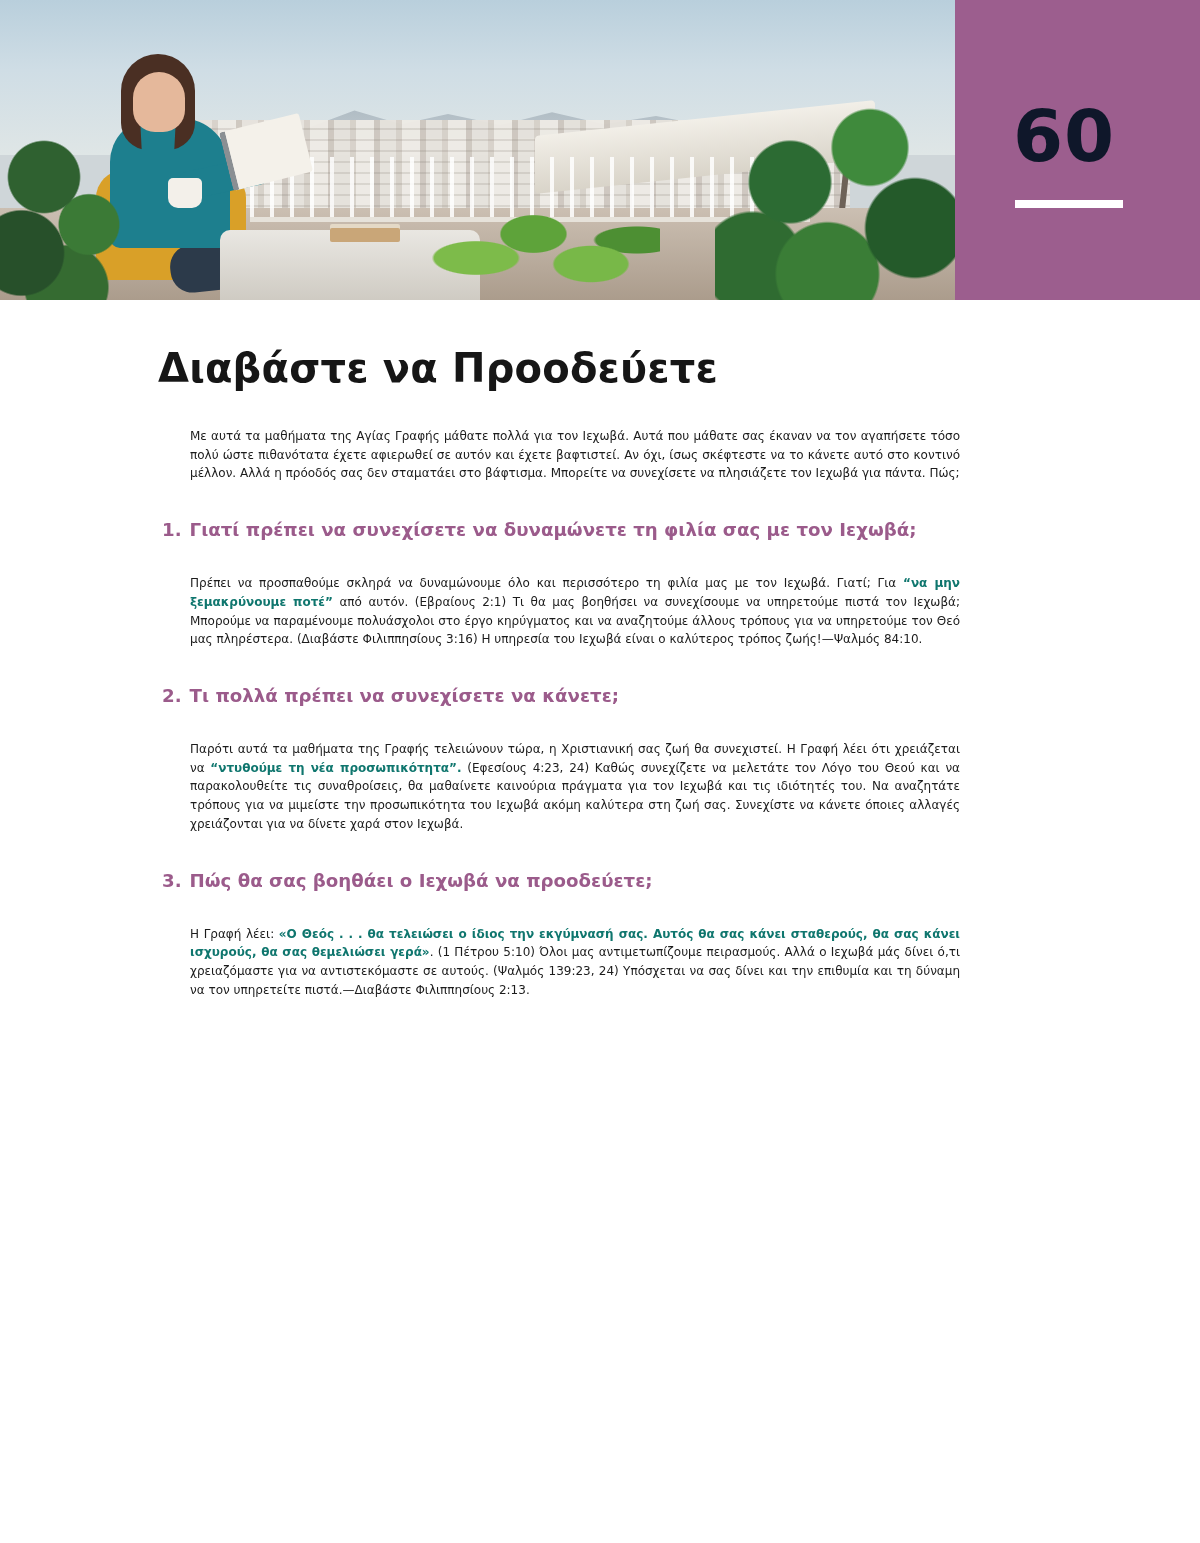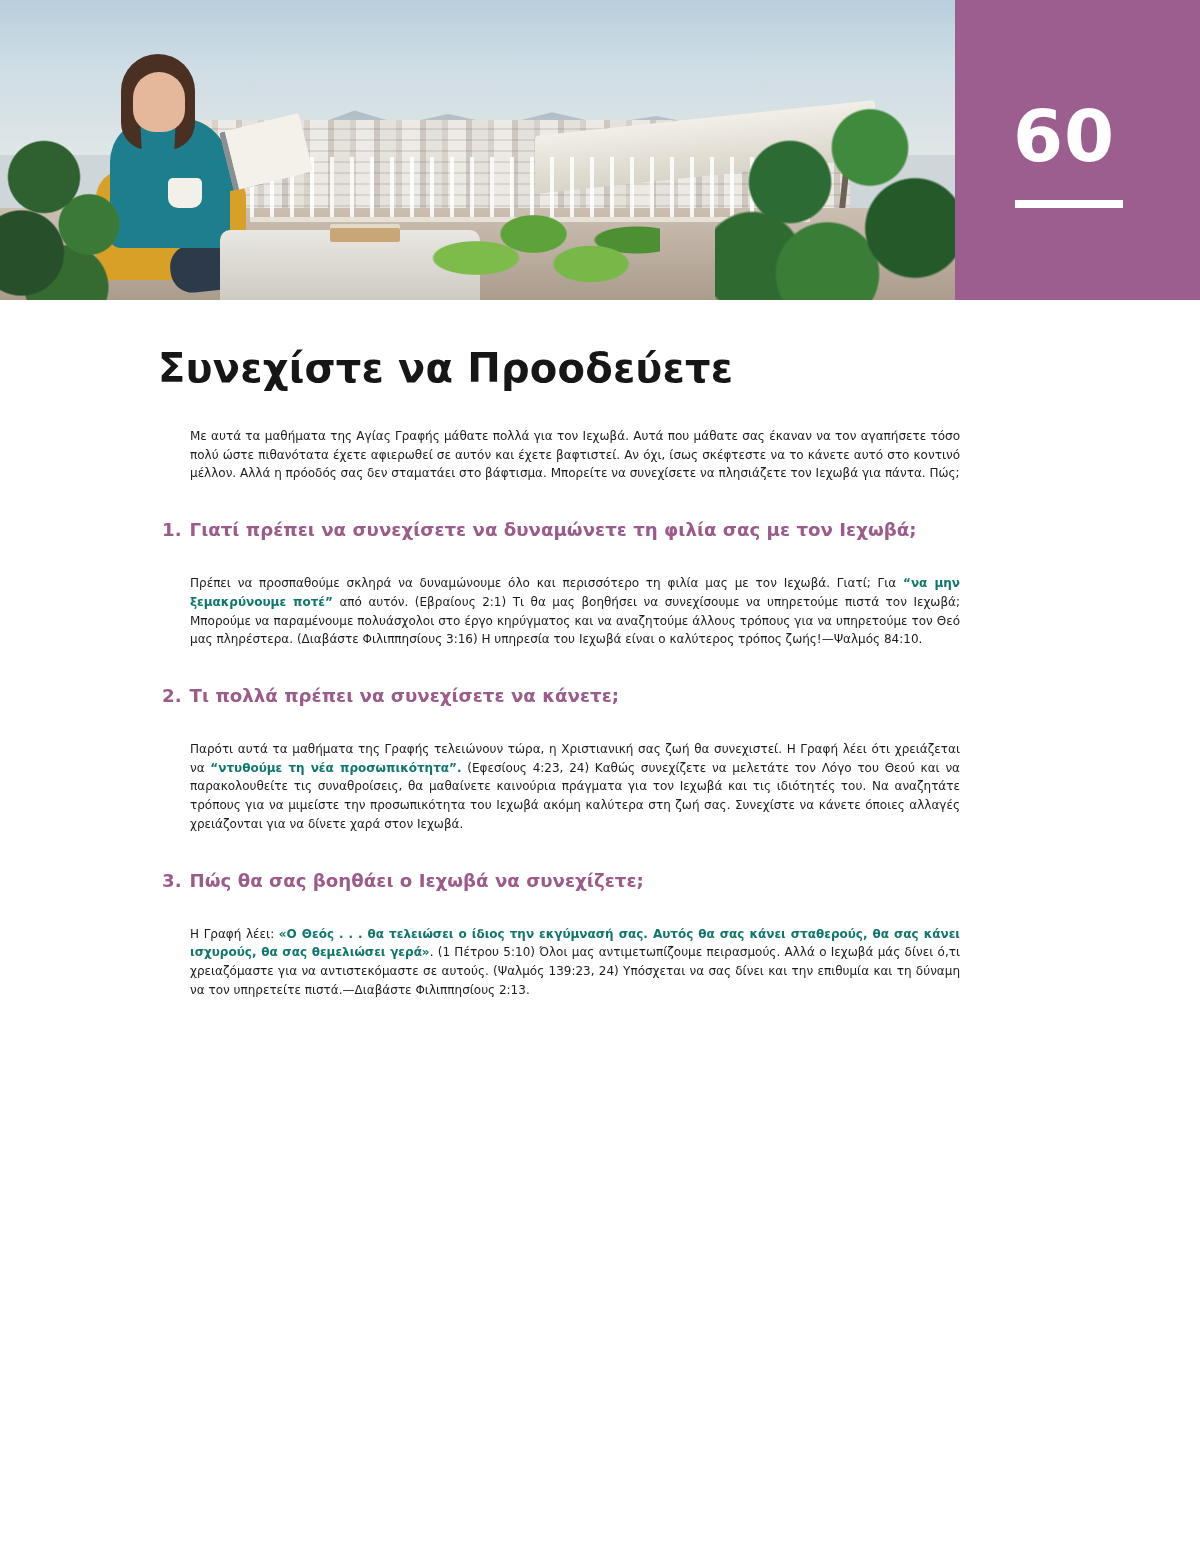--- a/index.html
+++ b/index.html
@@ -206,21 +206,21 @@
   .page-number-block {
     width: 245px;
     height: 300px;
     background: #9c5e8e;
     position: relative;
   }
   .page-number {
     position: absolute;
     left: 58px;
     top: 100px;
-    color: #ffffff;
+    color: #0f172a;
     font-size: 72px;
     font-weight: 700;
     letter-spacing: 1px;
     line-height: 1;
     font-family: "DejaVu Sans", sans-serif;
   }
   .page-number-rule {
     position: absolute;
     left: 60px;
     top: 200px;
@@ -305,21 +305,21 @@
   </div>
 
   <div class="page-number-block">
     <div class="page-number">60</div>
     <div class="page-number-rule"></div>
   </div>
 </div>
 
 <div class="article">
 
-  <h1 class="article-title">Συνεχίστε να Προοδεύετε</h1>
+  <h1 class="article-title">Διαβάστε να Προοδεύετε</h1>
 
   <div class="body-col">
     <p class="para first">Με αυτά τα μαθήματα της Αγίας Γραφής μάθατε πολλά για τον Ιεχωβά. Αυτά που μάθατε σας έκαναν να τον αγαπήσετε τόσο πολύ ώστε πιθανότατα έχετε αφιερωθεί σε αυτόν και έχετε βαφτιστεί. Αν όχι, ίσως σκέφτεστε να το κάνετε αυτό στο κοντινό μέλλον. Αλλά η πρόοδός σας δεν σταματάει στο βάφτισμα. Μπορείτε να συνεχίσετε να πλησιάζετε τον Ιεχωβά για πάντα. Πώς;</p>
   </div>
 
   <div>
 
     <div class="question">
       <span class="qnum">1.</span>
       <span>Γιατί πρέπει να συνεχίσετε να δυναμώνετε τη φιλία σας με τον Ιεχωβά;</span>
@@ -331,20 +331,20 @@
     <div class="question">
       <span class="qnum">2.</span>
       <span>Τι πολλά πρέπει να συνεχίσετε να κάνετε;</span>
     </div>
     <div class="body-col answer">
       <p class="para"><span>Παρότι αυτά τα μαθήματα της Γραφής τελειώνουν τώρα, η Χριστιανική σας ζωή θα συνεχιστεί. Η Γραφή λέει ότι χρειάζεται να </span><b class="hl">“ντυθούμε τη νέα προσωπικότητα”.</b><span> (Εφεσίους 4:23, 24) Καθώς συνεχίζετε να μελετάτε τον Λόγο του Θεού και να παρακολουθείτε τις συναθροίσεις, θα μαθαίνετε καινούρια πράγματα για τον Ιεχωβά και τις ιδιότητές του. Να αναζητάτε τρόπους για να μιμείστε την προσωπικότητα του Ιεχωβά ακόμη καλύτερα στη ζωή σας. Συνεχίστε να κάνετε όποιες αλλαγές χρειάζονται για να δίνετε χαρά στον Ιεχωβά.</span></p>
     </div>
 
     <div class="question">
       <span class="qnum">3.</span>
-      <span>Πώς θα σας βοηθάει ο Ιεχωβά να συνεχίζετε;</span>
+      <span>Πώς θα σας βοηθάει ο Ιεχωβά να προοδεύετε;</span>
     </div>
     <div class="body-col answer">
       <p class="para"><span>Η Γραφή λέει: </span><b class="hl">«Ο Θεός . . . θα τελειώσει ο ίδιος την εκγύμνασή σας. Αυτός θα σας κάνει σταθερούς, θα σας κάνει ισχυρούς, θα σας θεμελιώσει γερά»</b><span>. (1 Πέτρου 5:10) Όλοι μας αντιμετωπίζουμε πειρασμούς. Αλλά ο Ιεχωβά μάς δίνει ό,τι χρειαζόμαστε για να αντιστεκόμαστε σε αυτούς. (Ψαλμός 139:23, 24) Υπόσχεται να σας δίνει και την επιθυμία και τη δύναμη να τον υπηρετείτε πιστά.—Διαβάστε Φιλιππησίους 2:13.</span></p>
     </div>
 
   </div>
 </div>
 
 </body></html>

